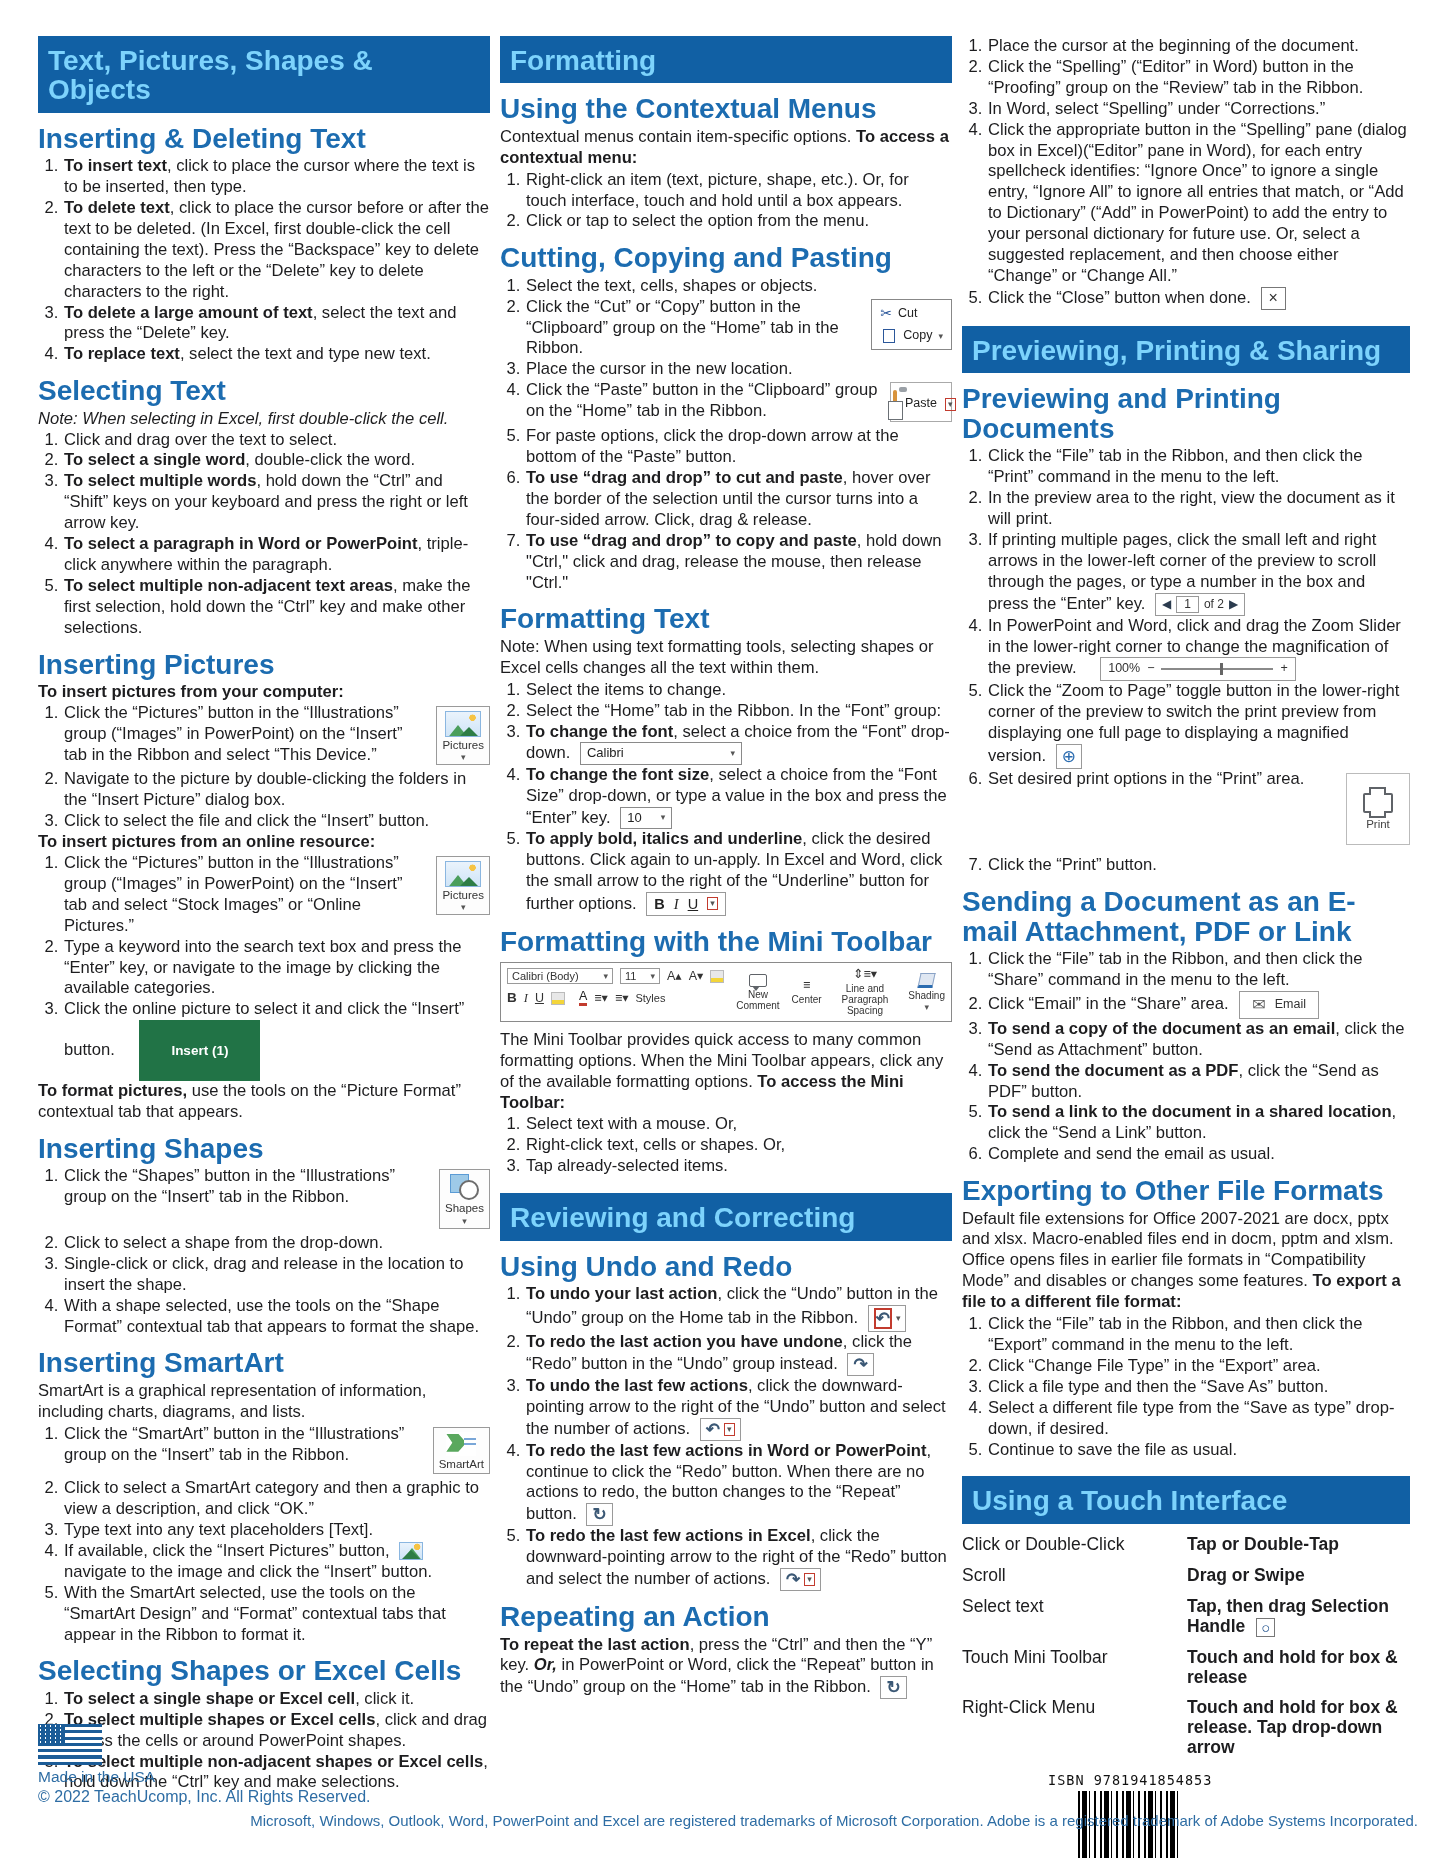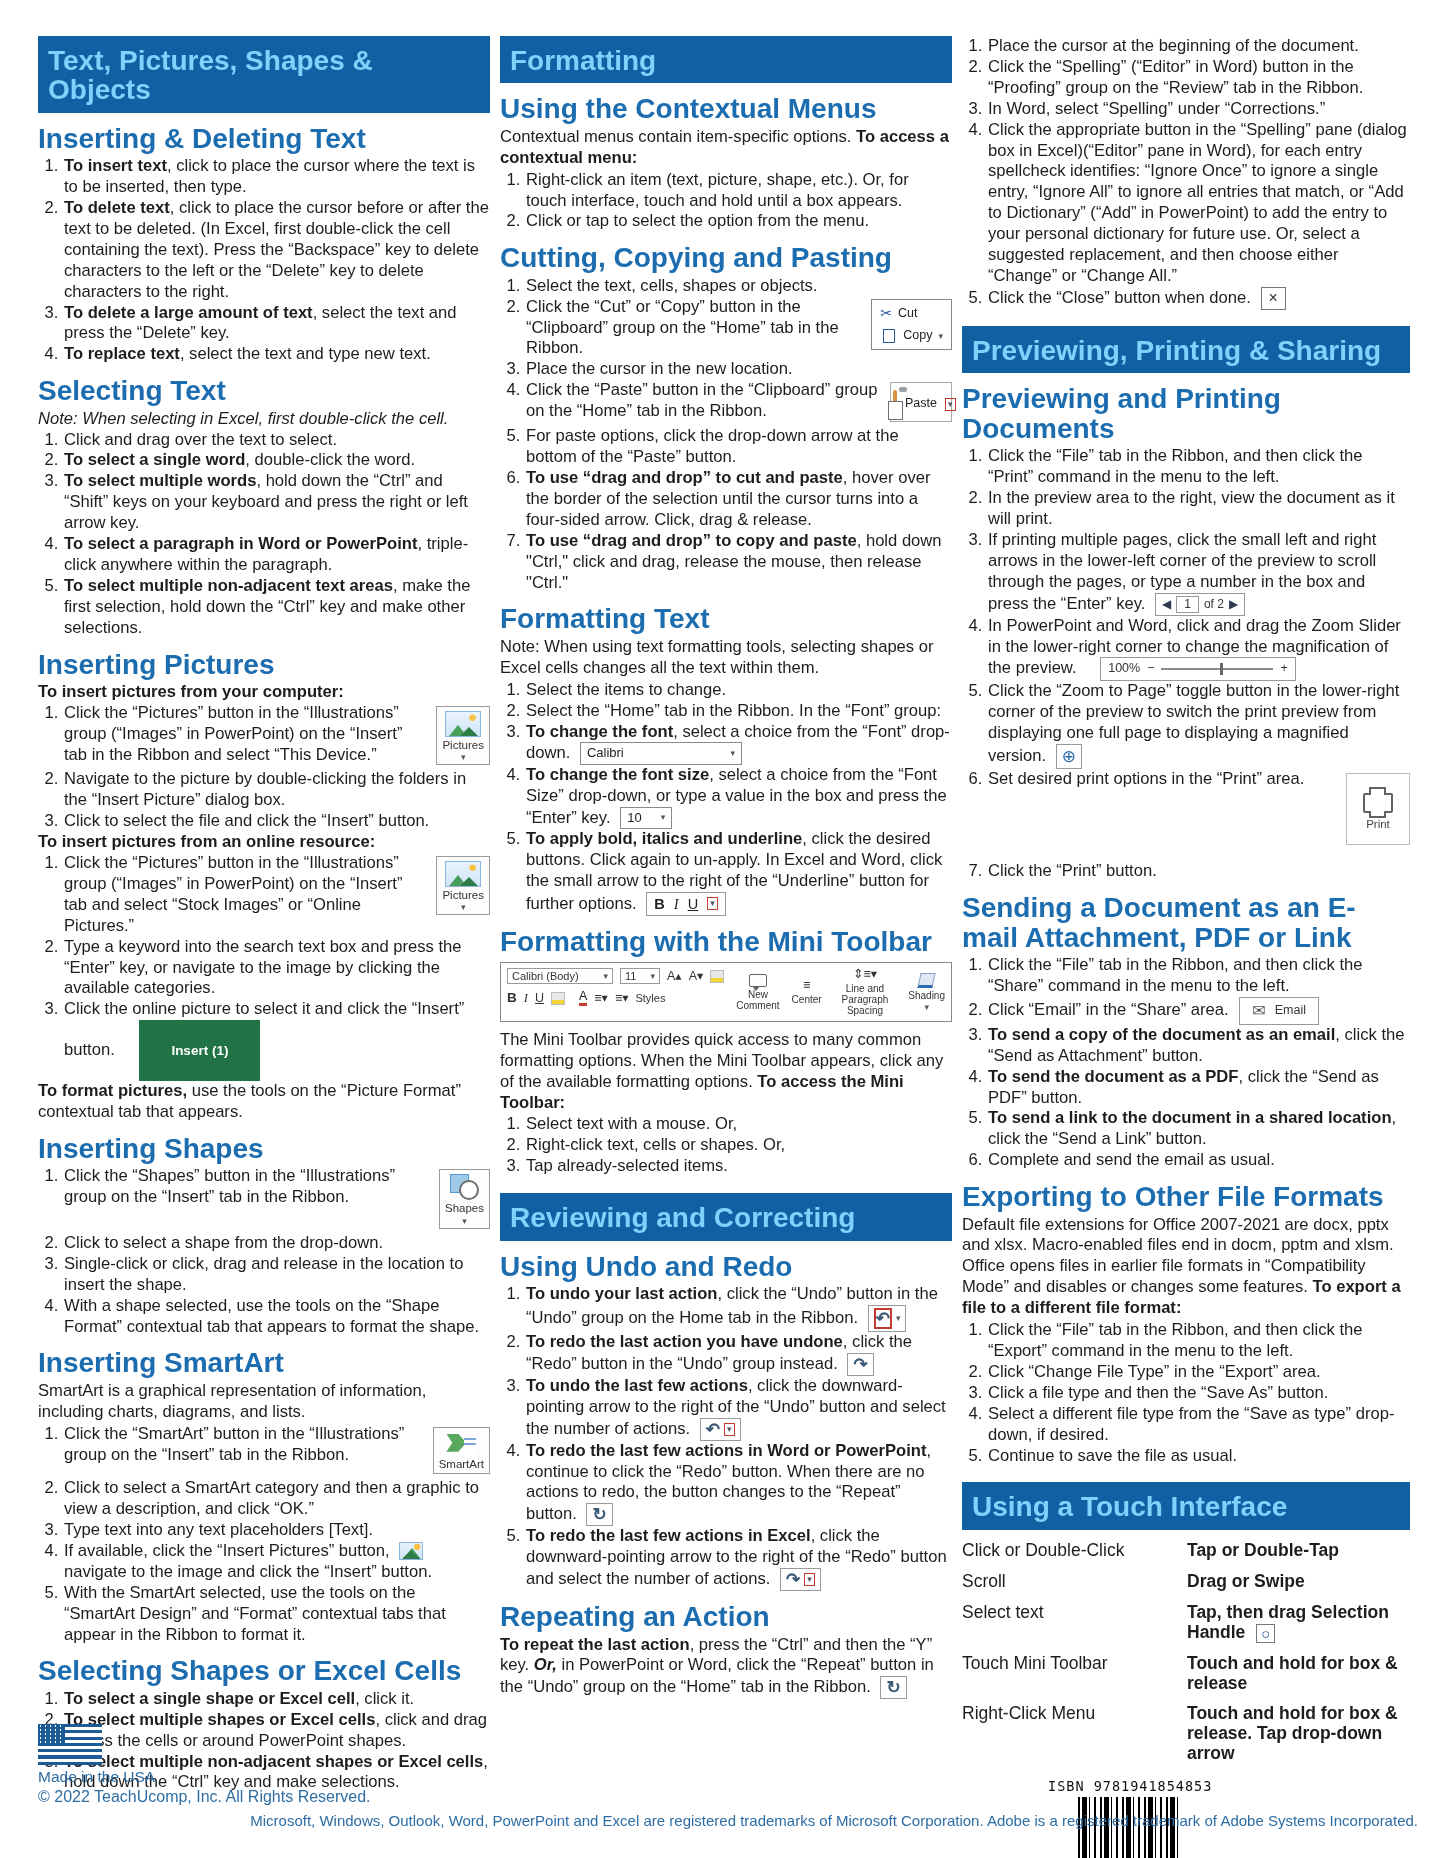--- a/index.html
+++ b/index.html
@@ -82,21 +82,21 @@
   .pager{display:inline-flex;align-items:center;gap:5px;border:1px solid #999;background:#fff;
          padding:2px 6px;font-size:12px;vertical-align:middle;margin-left:5px;color:#333;}
   .pager .numbox{border:1px solid #999;padding:0 7px;font-size:12px;}
   .pager .tri{color:#2b3b4e;font-size:12px;}
   .slider{display:inline-flex;align-items:center;gap:7px;border:1px solid #999;background:#fff;
           padding:3px 7px;font-size:12.5px;vertical-align:middle;margin-left:19px;color:#333;}
   .track{position:relative;width:112px;height:2px;background:#8a8a8a;}
   .thumb{position:absolute;left:52%;top:-5px;width:3px;height:12px;background:#666;}
   .zoombox{display:inline-flex;border:1px solid #999;background:#fff;padding:1px 5px;
            vertical-align:middle;margin-left:5px;color:#2b6cb0;font-size:17px;}
-  .printbtn{float:right;width:62px;height:70px;border:1px solid #bbb;background:#fff;margin:4px 0 16px 8px;
+  .printbtn{float:right;width:62px;height:70px;border:1px solid #bbb;background:#fff;margin:4px 0 10px 8px;
             display:flex;flex-direction:column;align-items:center;justify-content:center;gap:4px;
             font-size:11.5px;color:#444;}
   .printer{width:26px;height:16px;position:relative;background:#fff;border:2px solid #5f6368;border-radius:2px;margin-top:6px;}
   .printer::before{content:"";position:absolute;top:-8px;left:4px;width:13px;height:6px;border:2px solid #5f6368;border-bottom:none;background:#fff;}
   .printer::after{content:"";position:absolute;bottom:-7px;left:4px;width:13px;height:5px;border:2px solid #5f6368;border-top:none;background:#fff;}
   .emailbtn{display:inline-flex;align-items:center;gap:9px;border:1px solid #999;background:#fff;
             padding:5px 12px;font-size:12.5px;vertical-align:middle;margin-left:6px;color:#333;}
   .env{font-size:16px;color:#555;line-height:1;}
   .handlebox{display:inline-block;border:1px solid #777;padding:0 4px;font-size:15px;font-weight:bold;
              color:#1d4f8b;vertical-align:middle;margin-left:6px;background:#fff;}

